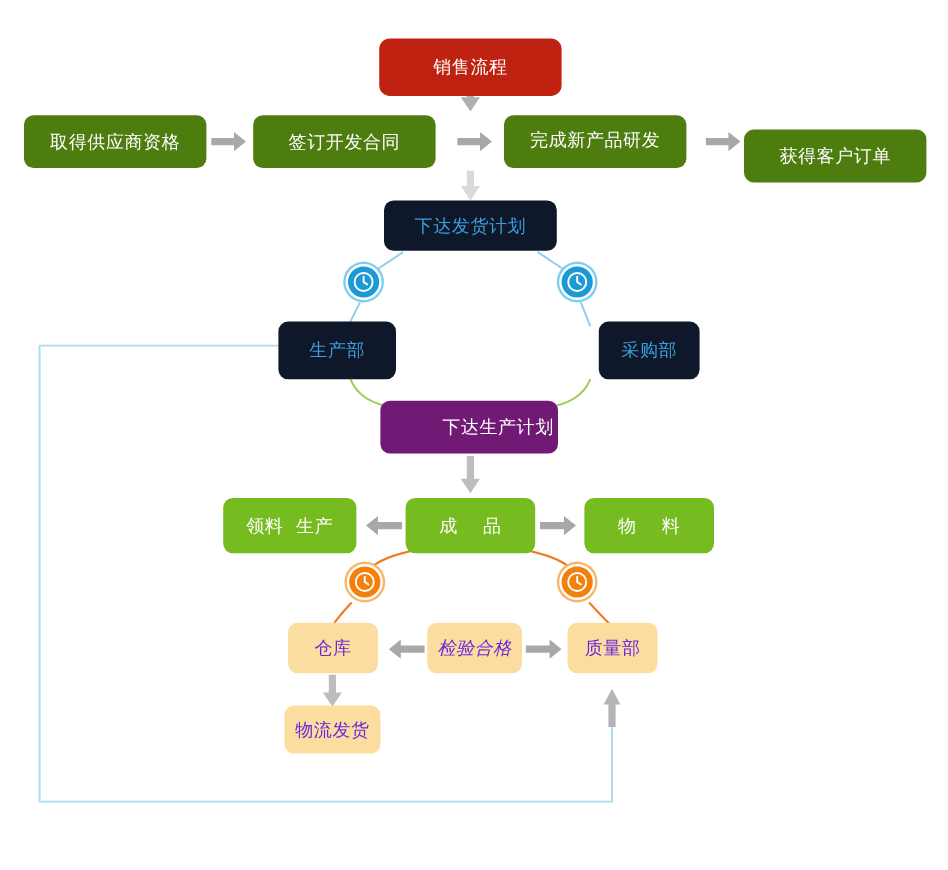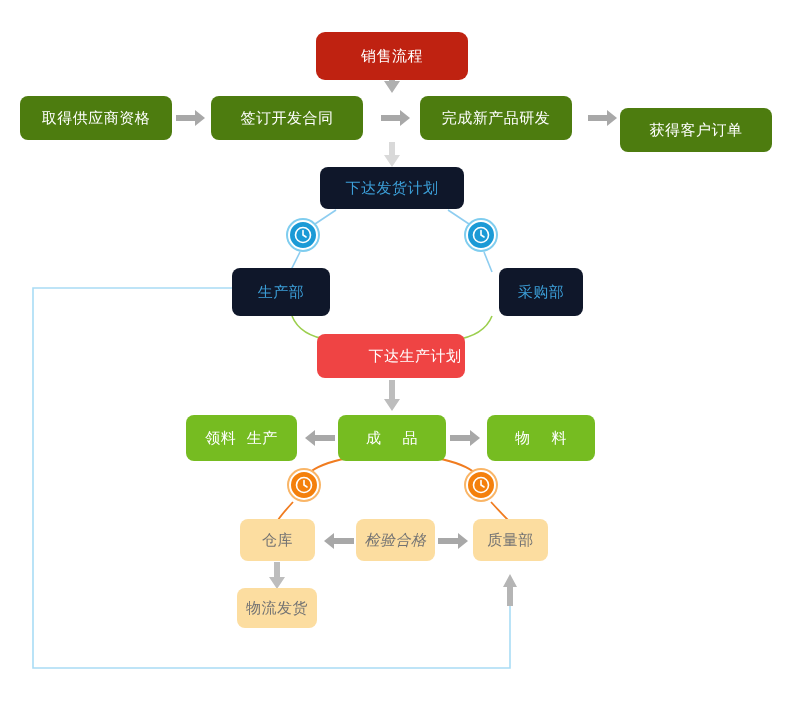--- a/index.html
+++ b/index.html
@@ -39,31 +39,31 @@
   }
   .n-blue {
     background: #4d7c0f;
     color: #ffffff;
   }
   .n-lightblue {
     background: #0f172a;
     color: #3c9fd8;
   }
   .n-orange {
-    background: #ef4444;
+    background: #701a75;
     color: #ffffff;
     padding-left: 48px;
   }
   .n-green {
     background: #76bc21;
     color: #ffffff;
   }
   .n-peach {
     background: #fcdda0;
-    color: #737373;
+    color: #6d28d9;
   }
   
   #wires {
     position: absolute;
     left: 0;
     top: 0;
     width: 790px;
     height: 725px;
     pointer-events: none;
   }

